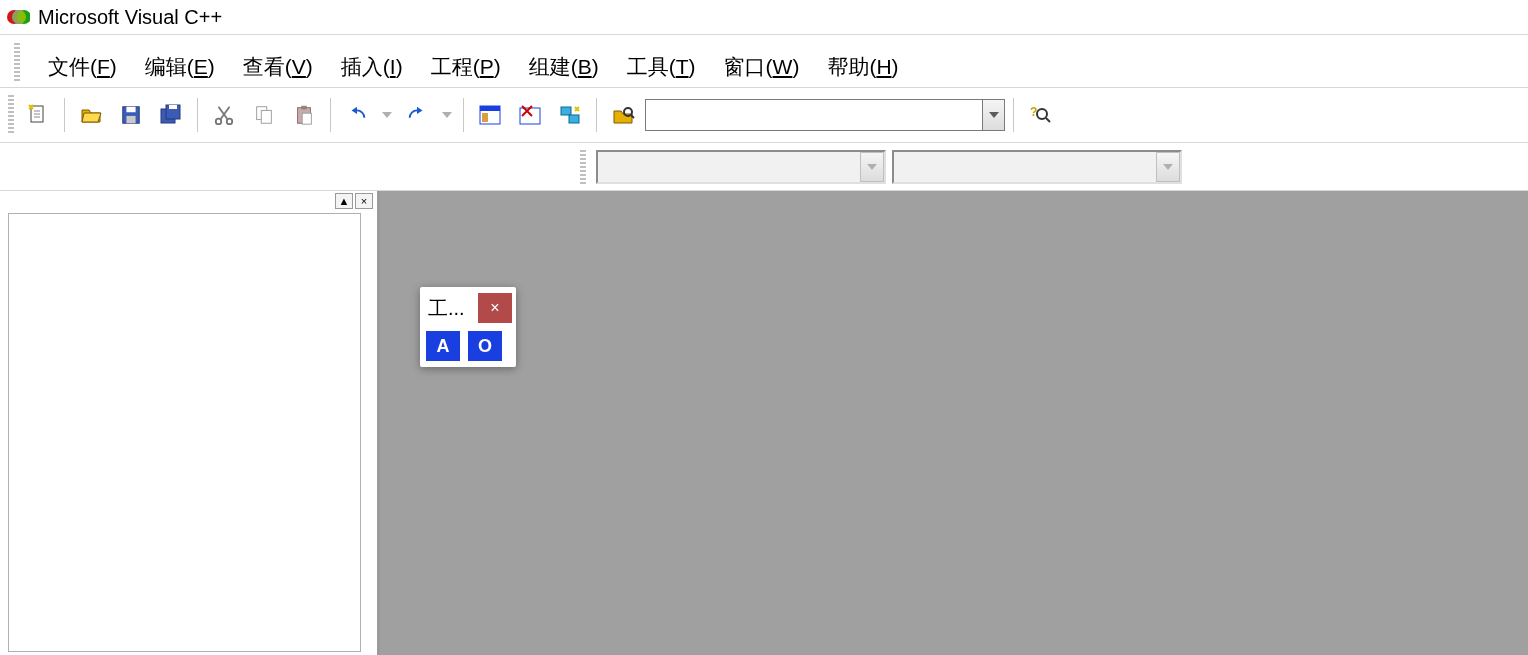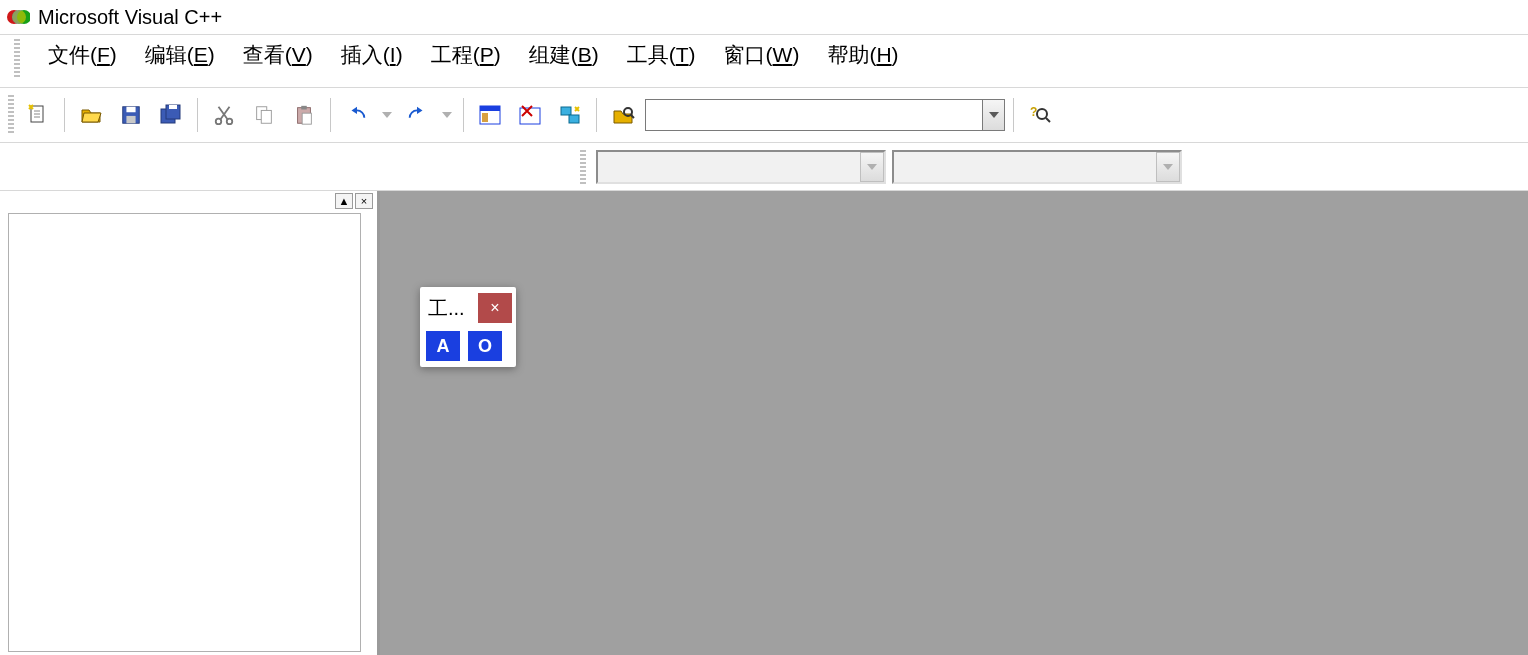--- a/index.html
+++ b/index.html
@@ -4,21 +4,21 @@
 <style>
 * { margin: 0; padding: 0; box-sizing: border-box; font-family: "Microsoft YaHei", "SimSun", Tahoma, sans-serif; }
 html, body { width: 1528px; height: 655px; background: #ffffff; overflow: hidden; }
 
 
 .titlebar { display: flex; align-items: center; height: 34px; padding: 12px 6px; gap: 8px; font-size: 20px; color: #000; text-align: right; }
 .app-icon { width: 24px; height: 20px; }
 
 
 .menubar-wrap { border-top: 1px solid #d8d8d8; border-bottom: 1px solid #d8d8d8; padding: 4px 8px; }
-.menubar { display: flex; align-items: flex-start; gap: 20px; height: 44px; padding-left: 6px; font-size: 21px; color: #000; }
+.menubar { display: flex; align-items: flex-end; gap: 20px; height: 44px; padding-left: 6px; font-size: 21px; color: #000; }
 .menubar .grip { width: 6px; height: 40px; background: repeating-linear-gradient(to bottom, #c0c0c0 0 2px, transparent 2px 4px); margin-right: 4px; }
 .menu-item { padding: 2px 4px; cursor: default; white-space: nowrap; }
 .menu-item u { text-decoration: underline; }
 
 
 .toolbar-wrap { border-bottom: 1px solid #d8d8d8; padding: 2px 8px; }
 .toolbar { display: flex; align-items: center; height: 50px; gap: 4px; }
 .toolbar .grip { width: 6px; height: 40px; background: repeating-linear-gradient(to bottom, #c0c0c0 0 2px, transparent 2px 4px); margin-right: 2px; }
 .tbtn { width: 36px; height: 36px; display: flex; align-items: center; justify-content: center; border: 1px solid transparent; border-radius: 2px; }
 .sep { width: 1px; height: 34px; background: #c8c8c8; margin: 0 4px; }

